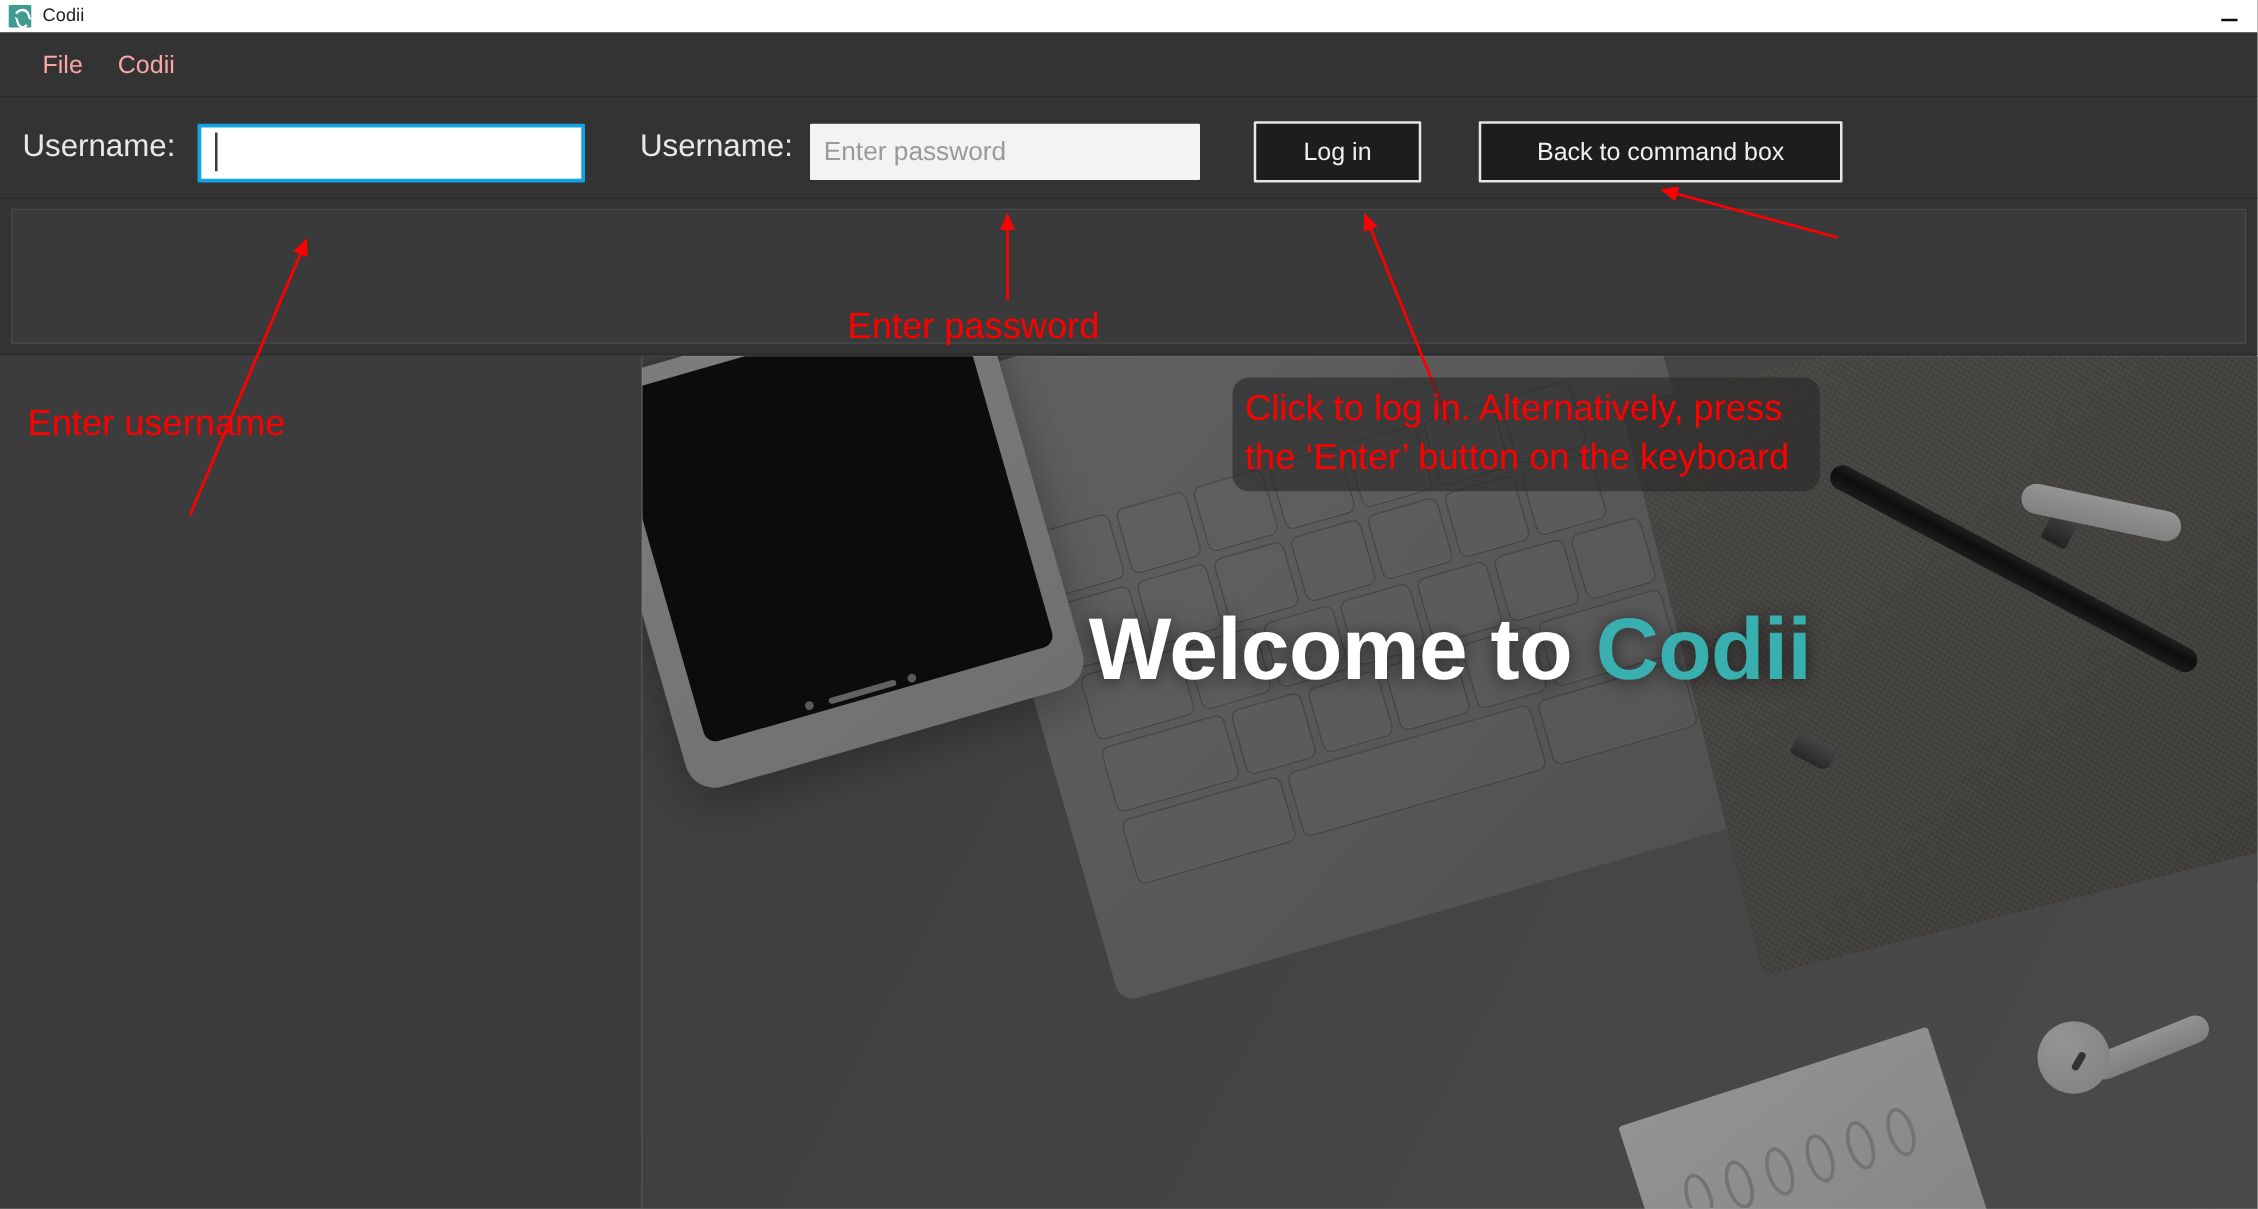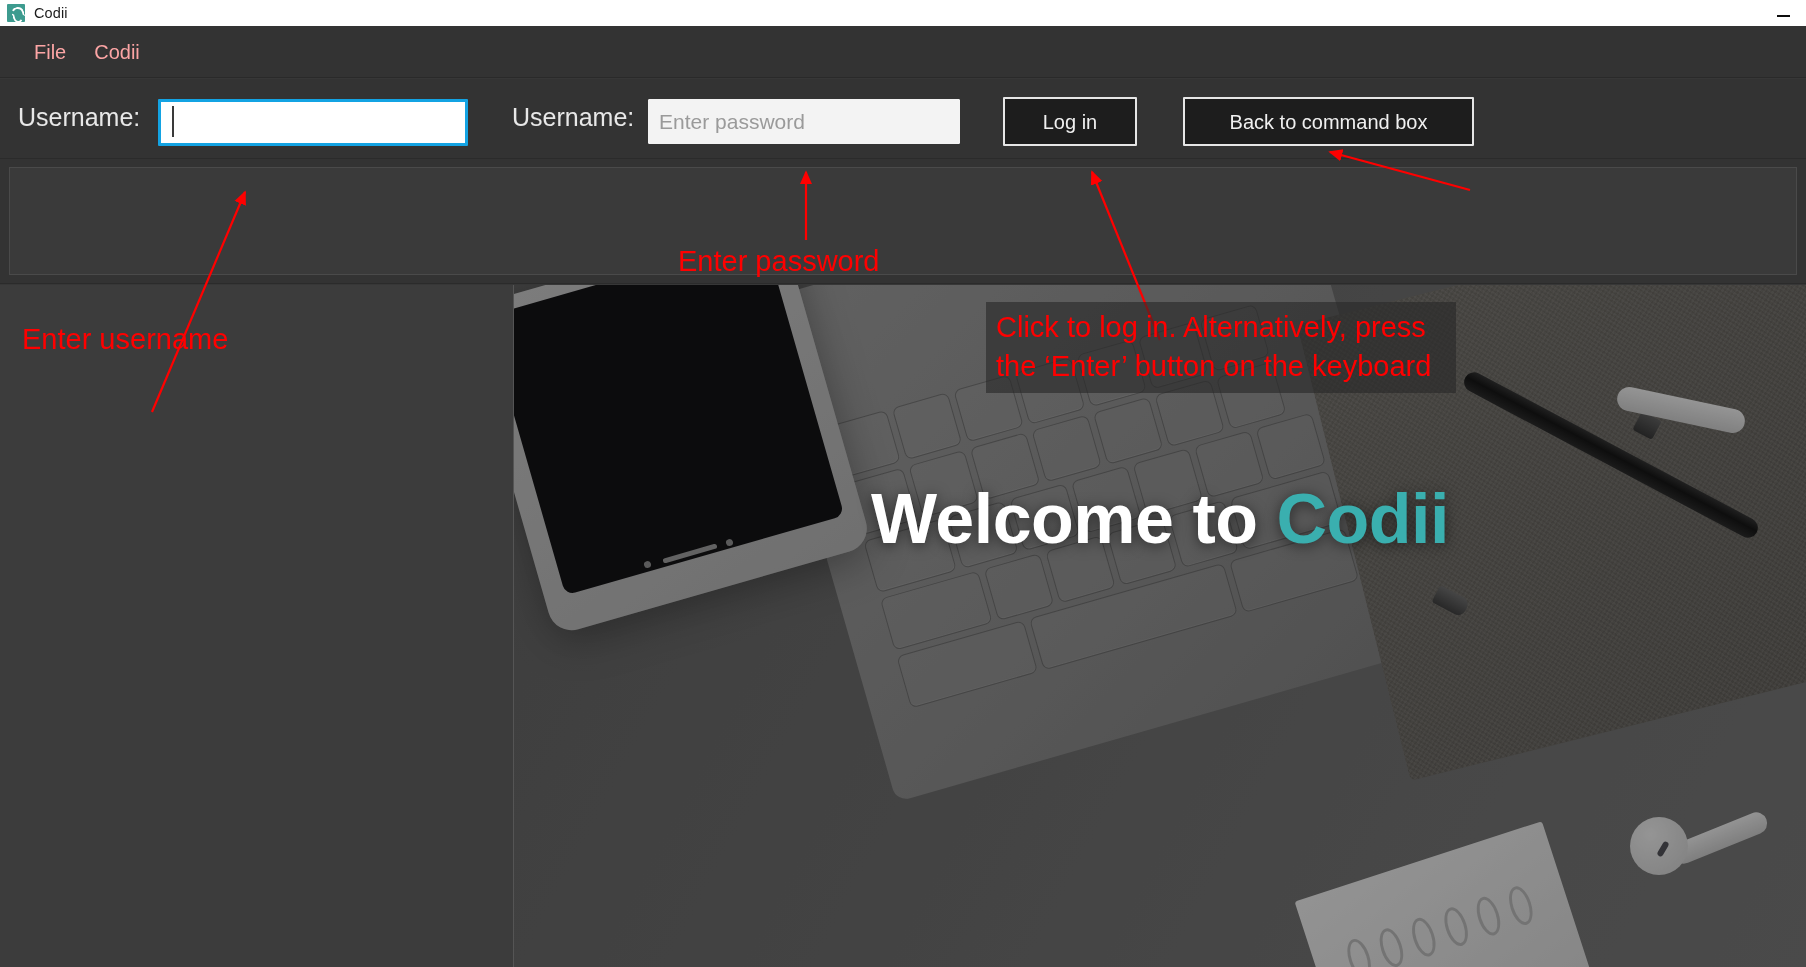--- a/index.html
+++ b/index.html
@@ -418,20 +418,21 @@
   .anno-shaded {
     background: rgba(40,40,40,0.62);
     padding: 6px 10px 8px 10px;
     box-sizing: border-box;
   }
   #anno-username { left: 22px; top: 320px; }
   #anno-password { left: 678px; top: 242px; }
   #anno-login {
     left: 986px; top: 302px;
     width: 470px;
+    border-radius: 13px;
   }
   #anno-back {
     left: 1296px; top: 183px;
     width: 470px;
   }
 
   .arrow-layer {
     position: absolute;
     left: 0; top: 0;
     width: 1806px; height: 967px;

